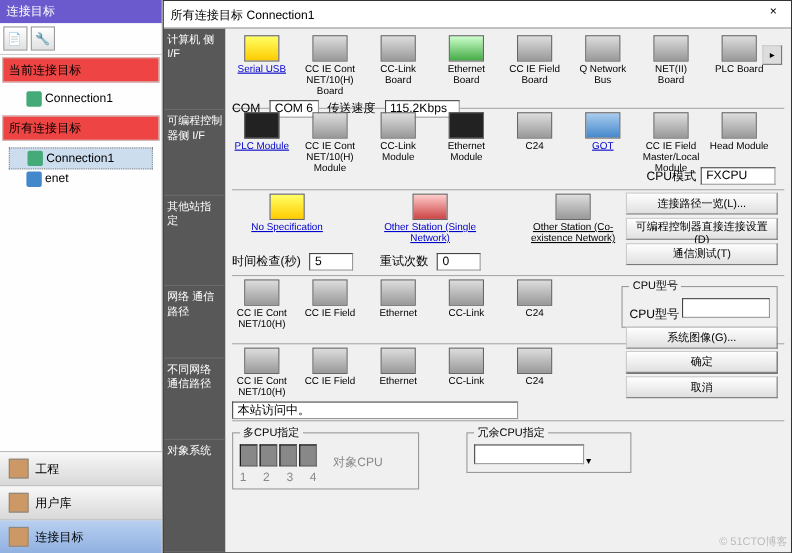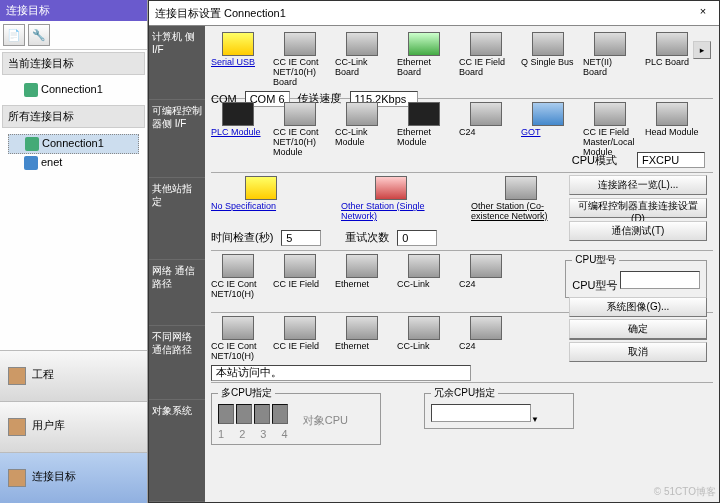--- a/index.html
+++ b/index.html
@@ -2,54 +2,54 @@
 <html><head>
 <meta charset="utf-8">
 <style>
 *{box-sizing:border-box;margin:0;padding:0;font-family:"MS UI Gothic",sans-serif;font-size:11px}
 body{background:#fff;width:720px;height:503px;overflow:hidden;position:relative}
 .app{display:flex;height:100%}
 .sidebar{width:148px;background:#fefefe;border-right:1px solid #a0a0a0;display:flex;flex-direction:column}
 .hdr{background:#6a5acd;color:#fff;padding:3px 6px;font-size:11px}
 .toolbar{padding:3px;display:flex;gap:3px;border-bottom:1px solid #ccc}
 .tbtn{width:22px;height:22px;border:1px solid #999;background:linear-gradient(#fff,#e0e0e0);display:flex;align-items:center;justify-content:center;cursor:pointer}
-.section-label{background:#e5e5e5;border:1px solid #ccc;padding:3px 5px;margin:2px}
+.section-label{background:#ef4444;border:1px solid #ccc;padding:3px 5px;margin:2px}
 .tree{padding:4px 8px}
 .tree-item{padding:2px 0 2px 16px;cursor:pointer;white-space:nowrap}
 .tree-item.sel{background:#cde;border:1px dotted #888}
 .ic{display:inline-block;width:14px;height:14px;vertical-align:middle;margin-right:3px}
 .ic-conn{background:#4a7;border-radius:2px}
 .ic-enet{background:#48c;border-radius:2px}
 .bottom-nav{margin-top:auto}
-.nav-btn{display:flex;align-items:flex-start;gap:6px;padding:16px 8px;background:linear-gradient(#f8f8f8,#d8d8d8);border-top:1px solid #bbb;cursor:pointer}
+.nav-btn{display:flex;align-items:center;gap:6px;padding:6px 8px;background:linear-gradient(#f8f8f8,#d8d8d8);border-top:1px solid #bbb;cursor:pointer}
 .nav-btn.active{background:linear-gradient(#b8d0f0,#90b0e0)}
 .nav-ic{width:18px;height:18px;background:#c96;border:1px solid #888}
 .dialog{flex:1;display:flex;flex-direction:column;border:1px solid #333;background:#f0f0f0}
 .titlebar{background:#fff;padding:4px 6px;border-bottom:1px solid #888;display:flex;align-items:center}
 .close-x{margin-left:auto;width:20px;height:16px;text-align:center;cursor:pointer}
 .dlg-body{flex:1;display:flex;overflow:hidden}
 .row-labels{width:56px;background:#585858;color:#fff;display:flex;flex-direction:column}
 .rlabel{padding:4px 3px;font-size:10px;line-height:1.3;writing-mode:horizontal-tb;text-align:left;border-bottom:1px solid #6a6a6a;display:flex;align-items:flex-start}
 .content{flex:1;padding:3px 6px;overflow-y:auto;background:#f0f0f0}
 .row{border-bottom:1px solid #aaa;padding:3px 0;position:relative}
 .icons{display:flex;gap:8px;flex-wrap:wrap;align-items:flex-start}
-.dev{width:54px;text-align:left;cursor:pointer}
+.dev{width:54px;text-align:center;cursor:pointer}
 .dev-ic{width:32px;height:24px;margin:0 auto 2px;border:1px solid #666;background:linear-gradient(#ffe,#cc8);position:relative}
 .dev-ic.eth{background:linear-gradient(#cfc,#4a4)}
 .dev-ic.blk{background:#222}
 .dev-ic.ylw{background:linear-gradient(#ff6,#fc0)}
 .dev-ic.gry{background:linear-gradient(#ddd,#999)}
 .dev-ic.red{background:linear-gradient(#fcc,#c44)}
 .dev-ic.blu{background:linear-gradient(#ace,#48c)}
 .dev-lbl{font-size:9px;line-height:1.1;color:#000}
 .dev.sel .dev-lbl{text-decoration:underline;color:#00c}
 .params{display:flex;gap:8px;align-items:center;margin-top:3px;font-size:10px}
 .pbox{border:1px inset #999;background:#fff;padding:1px 4px;min-width:40px;height:16px;display:inline-flex;align-items:center}
 .pbox.wide{min-width:68px}
-.cpu-mode{position:absolute;right:8px;bottom:4px;display:flex;align-items:center;gap:20px;font-size:10px}
+.cpu-mode{position:absolute;right:8px;bottom:4px;display:flex;align-items:center;gap:4px;font-size:10px}
 .btns{position:absolute;right:6px;display:flex;flex-direction:column;gap:3px}
 .wbtn{width:138px;height:20px;border:1px outset #ccc;background:linear-gradient(#fefefe,#e0e0e0);font-size:10px;cursor:pointer;padding:0 4px;}
 fieldset{border:1px solid #999;padding:4px 6px;font-size:10px;display:inline-block;vertical-align:top}
 legend{font-size:10px;padding:0 3px}
 .mini{width:16px;height:20px;background:#888;border:1px inset #666;display:inline-block;margin-right:2px}
 .ifield{border:1px inset #999;background:#fff;height:18px;padding:1px 4px;display:inline-flex;align-items:center}
 .cpu-box{position:absolute;right:6px;top:2px}
 .watermark{position:absolute;right:4px;bottom:4px;color:#bbb;font-size:10px;z-index:99}
 .scroll-arrow{width:18px;height:18px;border:1px outset #ccc;background:#ddd;display:flex;align-items:center;justify-content:center;font-size:9px;cursor:pointer;align-self:center}
 </style>
@@ -83,21 +83,21 @@
         </div>
   <div class="nav-btn active">
           <span class="nav-ic"></span>
           <span>连接目标</span>
         </div>
  </div>
 </div>
 
 <div class="dialog">
  <div class="titlebar">
-  <span>连接目标设置 Connection1</span>
+  <span>所有连接目标 Connection1</span>
   <span class="close-x">×</span>
  </div>
  <div class="dlg-body">
   <div class="row-labels">
    <div class="rlabel" style="height:74px">计算机
 侧 I/F</div>
    <div class="rlabel" style="height:78px">可编程控制
 器侧 I/F</div>
    <div class="rlabel" style="height:82px">其他站指
 定</div>
@@ -132,21 +132,21 @@
                 <div class="dev-lbl">Ethernet
 Board</div>
               </div>
               <div class="dev">
                 <div class="dev-ic gry"></div>
                 <div class="dev-lbl">CC IE Field
 Board</div>
               </div>
               <div class="dev">
                 <div class="dev-ic gry"></div>
-                <div class="dev-lbl">Q Single
+                <div class="dev-lbl">Q Network
 Bus</div>
               </div>
               <div class="dev">
                 <div class="dev-ic gry"></div>
                 <div class="dev-lbl">NET(II)
 Board</div>
               </div>
               <div class="dev">
                 <div class="dev-ic gry"></div>
                 <div class="dev-lbl">PLC

